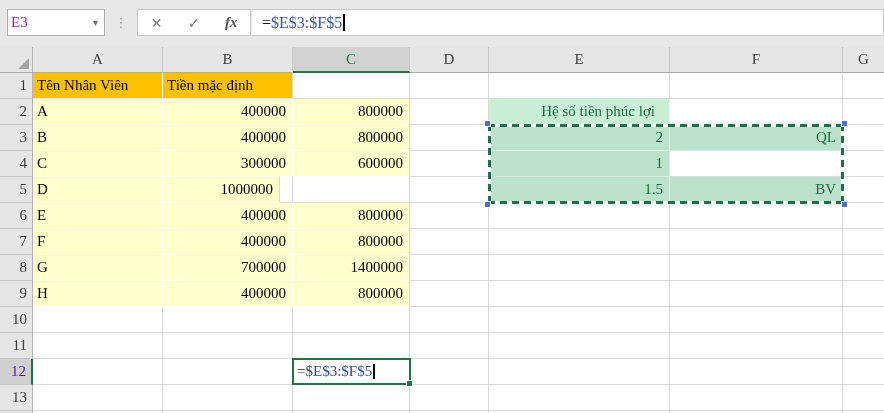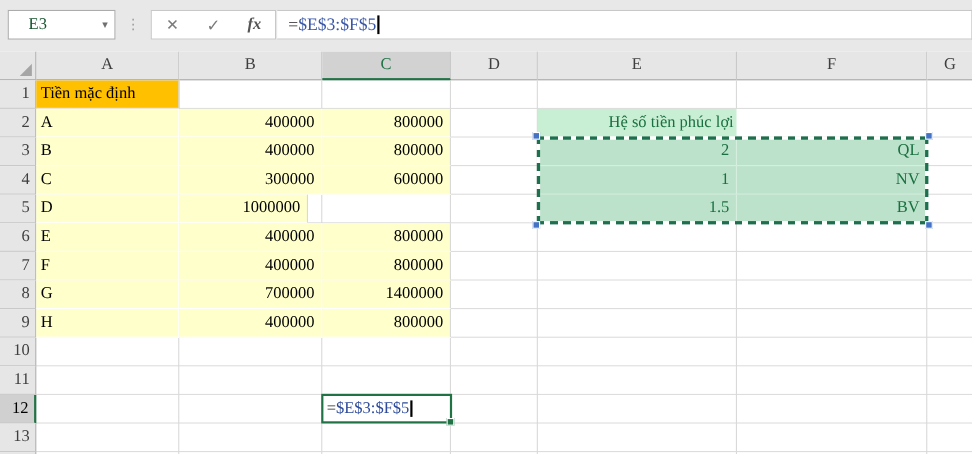--- a/index.html
+++ b/index.html
@@ -4,21 +4,21 @@
 <style>
   * { margin:0; padding:0; box-sizing:border-box; }
   html,body { width:884px; height:413px; }
   body { font-family:"Liberation Serif","DejaVu Serif",serif; background:#fff; }
   .app { position:relative; width:884px; height:413px; overflow:hidden; background:#fff; }
 
   
   .topbar { position:absolute; left:0; top:0; width:884px; height:47px; background:#E8E8E8; }
   .namebox { position:absolute; left:7px; top:9px; width:98px; height:27px; background:#fff;
              border:1px solid #ACACAC; display:flex; align-items:center; }
-  .namebox .nb-val { padding-left:18px; font-size:15px; color:#14532d; flex:1; }
+  .namebox .nb-val { padding-left:3px; font-size:15px; color:#a21caf; flex:1; }
   .namebox .nb-arrow { color:#707070; font-size:10px; padding-right:6px;
              font-family:"DejaVu Sans",sans-serif; }
   .dots { position:absolute; left:114px; top:9px; width:14px; height:27px; display:flex;
           align-items:center; justify-content:center; color:#9a9a9a; font-size:13px;
           font-family:"DejaVu Sans",sans-serif; letter-spacing:0; }
   .fbtns { position:absolute; left:137px; top:9px; width:114px; height:27px; background:#fff;
            border:1px solid #C8C8C8; display:flex; }
   .fbtn { flex:1; display:flex; align-items:center; justify-content:center; cursor:default; }
   .fbtn.cancel { color:#7a7a7a; font-size:14px; font-family:"DejaVu Sans",sans-serif; }
   .fbtn.enter  { color:#7a7a7a; font-size:15px; font-family:"DejaVu Sans",sans-serif; }
@@ -46,21 +46,21 @@
   
   .cw-a{width:130px} .cw-b{width:130px} .cw-c{width:117px} .cw-d{width:79px}
   .cw-e{width:181px} .cw-f{width:173px} .cw-g{width:41px; border-right:none;}
 
   
   .sheetbody { position:absolute; left:0; top:73px; width:884px; height:340px; overflow:hidden; }
   .rowhdrs { position:absolute; left:0; top:0; width:33px; height:340px; }
   .rh { width:33px; height:26px; background:#E6E6E6; border-bottom:1px solid #C9C9C9;
         border-right:1px solid #B4B4B4; font-size:15px; color:#3F3F3F;
         display:flex; align-items:center; justify-content:flex-end; padding-right:5px; }
-  .rh.active { background:#D0D0D0; color:#000000; border-right:2px solid #217346; }
+  .rh.active { background:#D0D0D0; color:#4c1d95; border-right:2px solid #217346; }
 
   .gridbg { position:absolute; left:33px; top:0; width:851px; height:340px;
     background-image:
       repeating-linear-gradient(to bottom, transparent 0 25px, #D9D9D9 25px 26px),
       linear-gradient(#D9D9D9,#D9D9D9), linear-gradient(#D9D9D9,#D9D9D9),
       linear-gradient(#D9D9D9,#D9D9D9), linear-gradient(#D9D9D9,#D9D9D9),
       linear-gradient(#D9D9D9,#D9D9D9), linear-gradient(#D9D9D9,#D9D9D9);
     background-repeat:repeat, no-repeat, no-repeat, no-repeat, no-repeat, no-repeat, no-repeat;
     background-size:100% 26px, 1px 100%, 1px 100%, 1px 100%, 1px 100%, 1px 100%, 1px 100%;
     background-position:0 0, 129px 0, 259px 0, 376px 0, 455px 0, 636px 0, 809px 0; }
@@ -68,21 +68,21 @@
   .row { position:absolute; display:flex; height:26px; }
   .cell { height:26px; font-size:15px; color:#000; display:flex; align-items:center;
           padding:0 4px; overflow:hidden; white-space:nowrap; }
   .cell.num { justify-content:flex-end; padding-right:6px; }
 
   .emp-hdr .cell { background:#FFC000; border-right:1px solid #fff; border-bottom:1px solid #E8E8E8; }
   .emp-row .cell { background:#FFFFCC; border-right:1px solid #fff; border-bottom:1px solid #fff; }
   .emp-hdr .cell:last-child, .emp-row .cell:last-child { border-right:1px solid #D9D9D9; }
 
   .grn-hdr .cell { background:#C8EFD3; color:#1A7040; border-right:1px solid #E4F6EA;
-                   border-bottom:1px solid #E4F6EA; justify-content:flex-end; padding-right:2px; }
+                   border-bottom:1px solid #E4F6EA; justify-content:flex-end; padding-right:14px; }
   .grn-row .cell { background:#BCE2CB; color:#1A7040; border-right:1px solid #D6EEDE;
                    border-bottom:1px solid #D6EEDE; justify-content:flex-end; padding-right:6px; }
 
   
   .ants { position:absolute; left:489px; top:52px; width:354px; height:78px; z-index:5; }
   .ant-e { position:absolute; }
   .ant-h { height:3px; left:-1px; right:-1px;
            background:repeating-linear-gradient(90deg,#1E6F4D 0 7px,#fff 7px 12px); }
   .ant-v { width:3px; top:-1px; bottom:-1px;
            background:repeating-linear-gradient(180deg,#1E6F4D 0 7px,#fff 7px 12px); }
@@ -151,20 +151,21 @@
       <div class="rh">8</div>
       <div class="rh">9</div>
       <div class="rh">10</div>
       <div class="rh">11</div>
       <div class="rh active">12</div>
       <div class="rh">13</div>
       <div class="rh">14</div>
     </div>
 
     <div class="row emp-hdr" style="left:33px; top:0px">
+      <div class="cell cw-a">Tên Nhân Viên</div>
       <div class="cell cw-b">Tiền mặc định</div>
     </div>
 
     <div class="row emp-row" style="left:33px; top:26px">
       <div class="cell cw-a">A</div>
       <div class="cell cw-b num">400000</div>
       <div class="cell cw-c num">800000</div>
     </div>
     <div class="row emp-row" style="left:33px; top:52px">
       <div class="cell cw-a">B</div>
@@ -204,21 +205,20 @@
     <div class="row grn-hdr" style="left:489px; top:26px">
       <div class="cell cw-e">Hệ số tiền phúc lợi</div>
     </div>
 
     <div class="row grn-row" style="left:489px; top:52px">
       <div class="cell cw-e">2</div>
       <div class="cell cw-f">QL</div>
     </div>
     <div class="row grn-row" style="left:489px; top:78px">
       <div class="cell cw-e">1</div>
-      <div class="cell cw-f">NV</div>
     </div>
     <div class="row grn-row" style="left:489px; top:104px">
       <div class="cell cw-e">1.5</div>
       <div class="cell cw-f">BV</div>
     </div>
 
     <div class="ants">
       <div class="ant-e ant-h ant-top"></div>
       <div class="ant-e ant-h ant-bot"></div>
       <div class="ant-e ant-v ant-left"></div>

